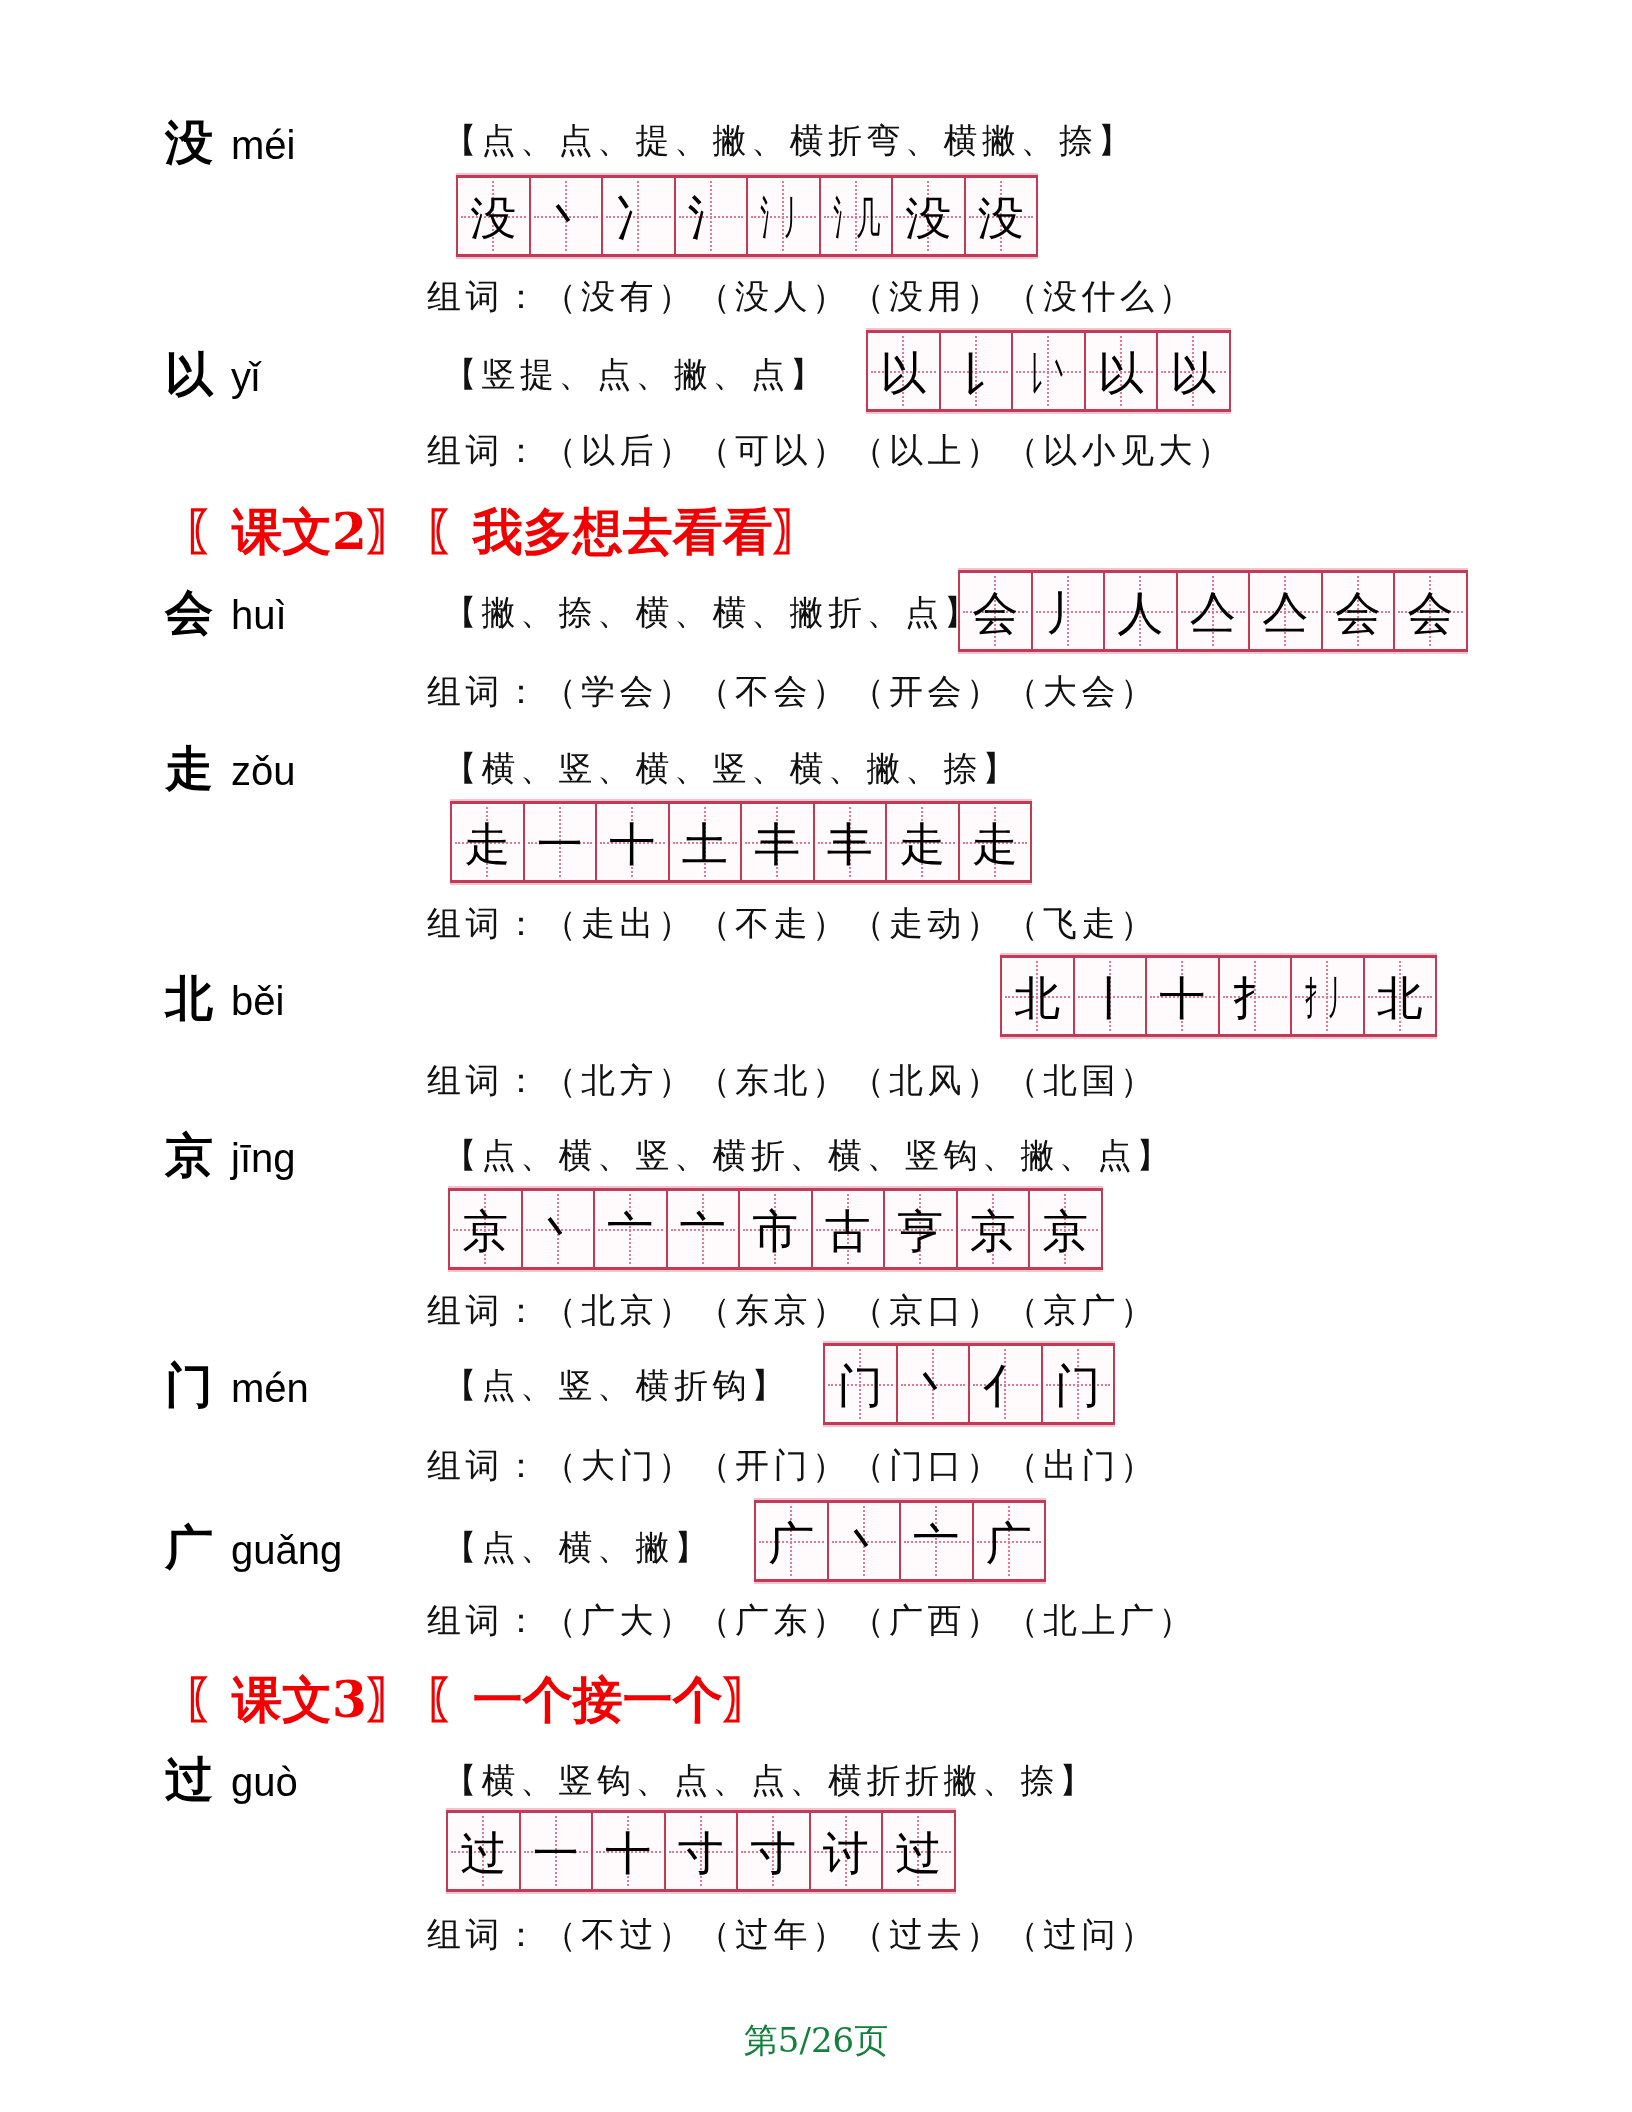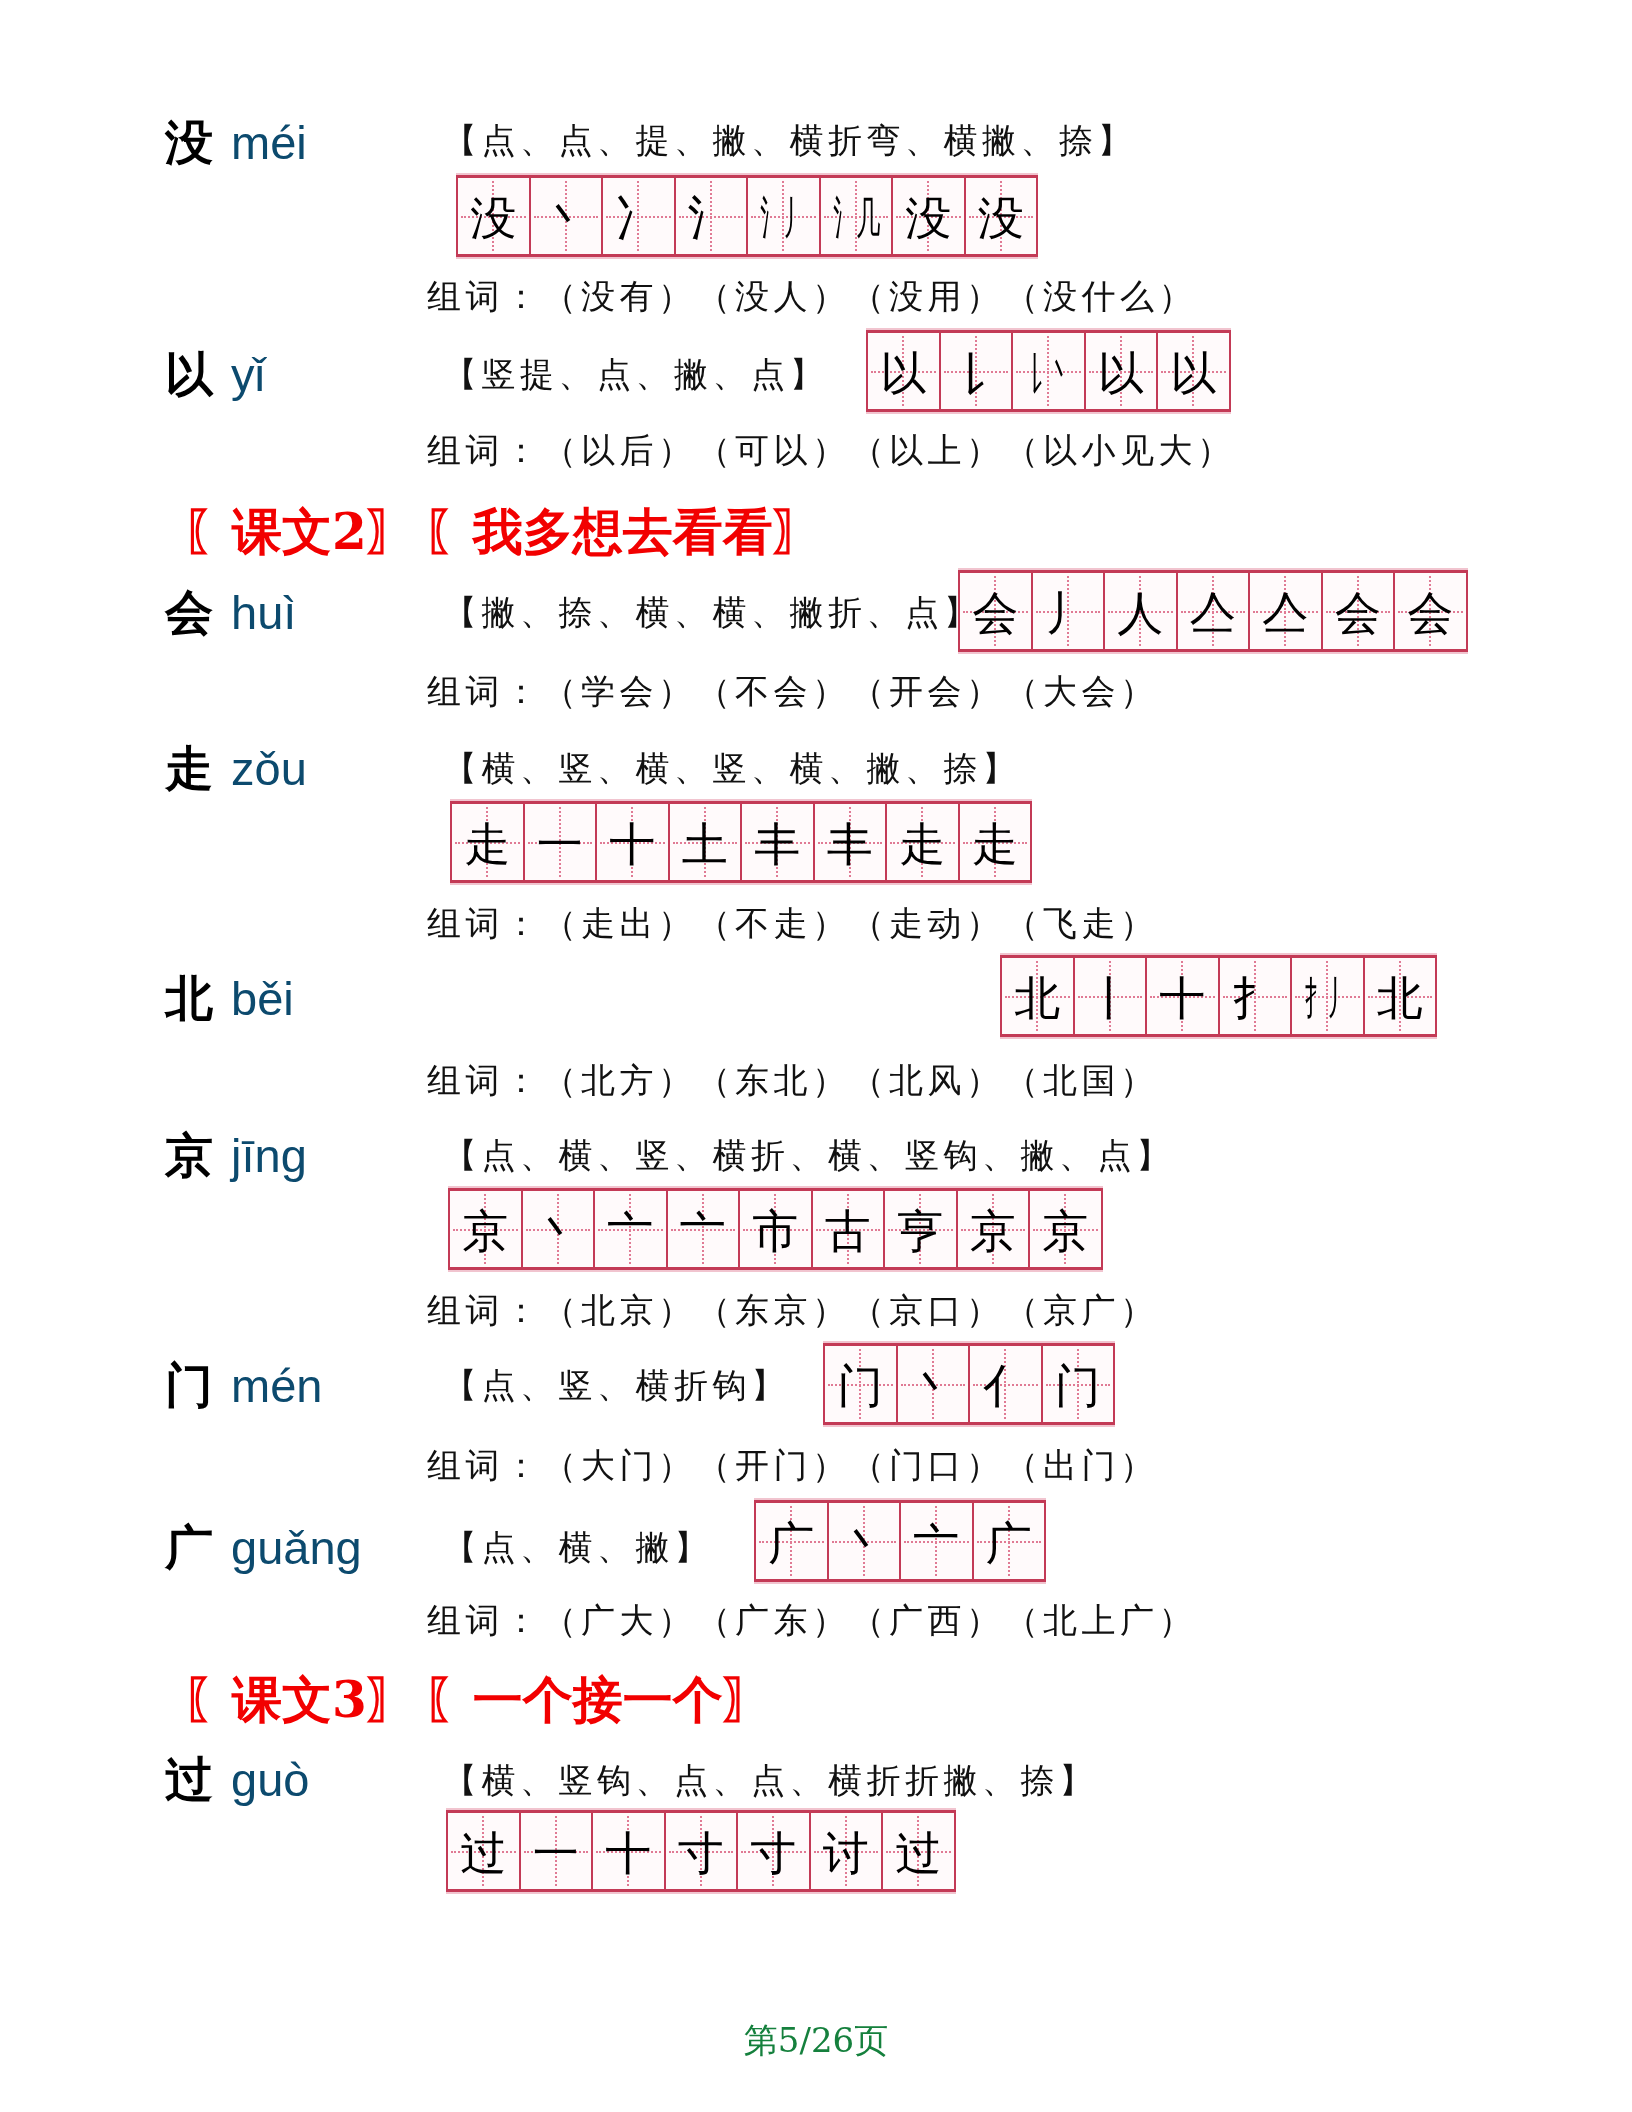--- a/index.html
+++ b/index.html
@@ -6,21 +6,21 @@
   .page {
     position: relative; width: 1632px; height: 2112px; overflow: hidden;
     background: #ffffff; color: #111111;
     font-family: "DejaVu Serif", "Liberation Serif", serif;
   }
   .label {
     position: absolute; left: 165px; height: 56px;
     display: flex; align-items: baseline; gap: 18px; white-space: nowrap;
   }
   .hanzi { font-size: 48px; font-weight: bold; line-height: 56px; color: #000; }
-  .py { font-family: "Liberation Sans", "DejaVu Sans", sans-serif; font-size: 47px; line-height: 56px; color: #0c4a6e; }
+  .py { font-family: "Liberation Sans", "DejaVu Sans", sans-serif; font-size: 40px; line-height: 56px; color: #000000; }
   .strokes, .words {
     position: absolute; font-size: 34px; letter-spacing: 4.5px; line-height: 44px;
     white-space: nowrap; color: #111;
   }
   .strokes { left: 443px; z-index: 1; }
   .words { left: 427px; }
   .grid {
     position: absolute; display: flex; height: 82px; box-sizing: border-box; z-index: 2;
     border-top: 3px solid #c33a56; border-bottom: 3px solid #c33a56; border-left: 2px solid #c33a56;
     background: #fff; box-shadow: 0 -2px 0 #f1c4cf, 0 2px 0 #f1c4cf;
@@ -335,15 +335,18 @@
       <div class="cell">
         <span class="g">寸</span>
       </div>
       <div class="cell">
         <span class="g">讨</span>
       </div>
       <div class="cell">
         <span class="g">过</span>
       </div>
     </div>
+  <div class="words" style="top:1912px">
+    <span>组词：</span><span><span>（不过）</span><span>（过年）</span><span>（过去）</span><span>（过问）</span></span>
+  </div>
 
   <div class="footer">第5/26页</div>
 </div>
 
 </body></html>

